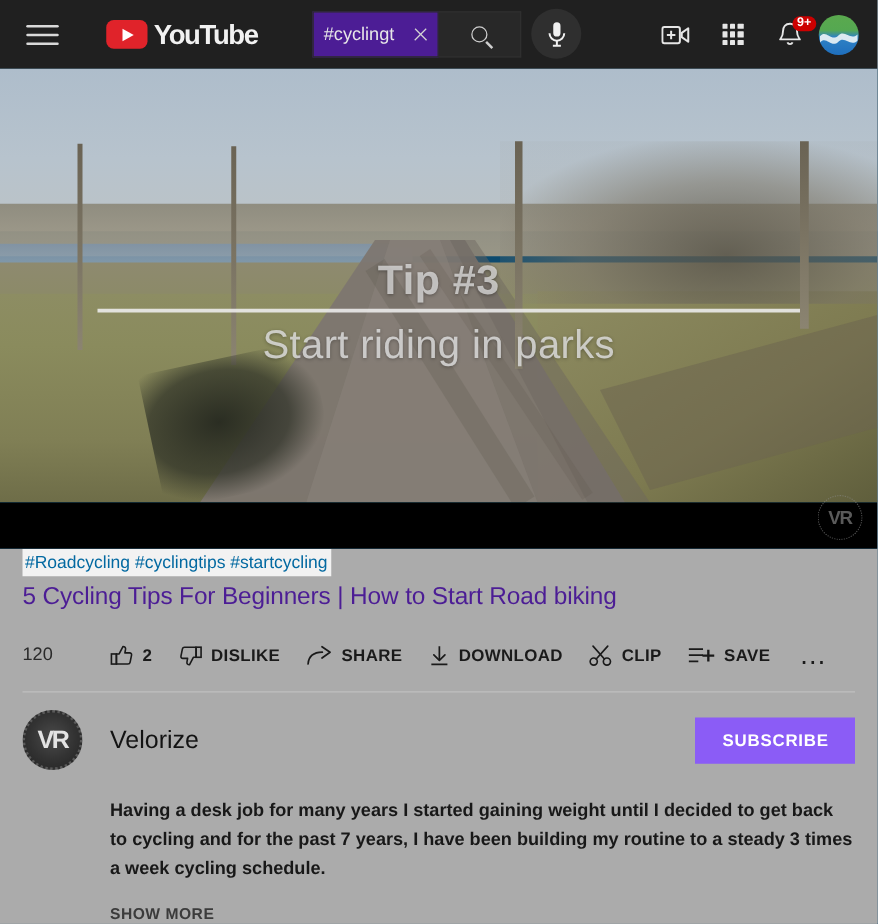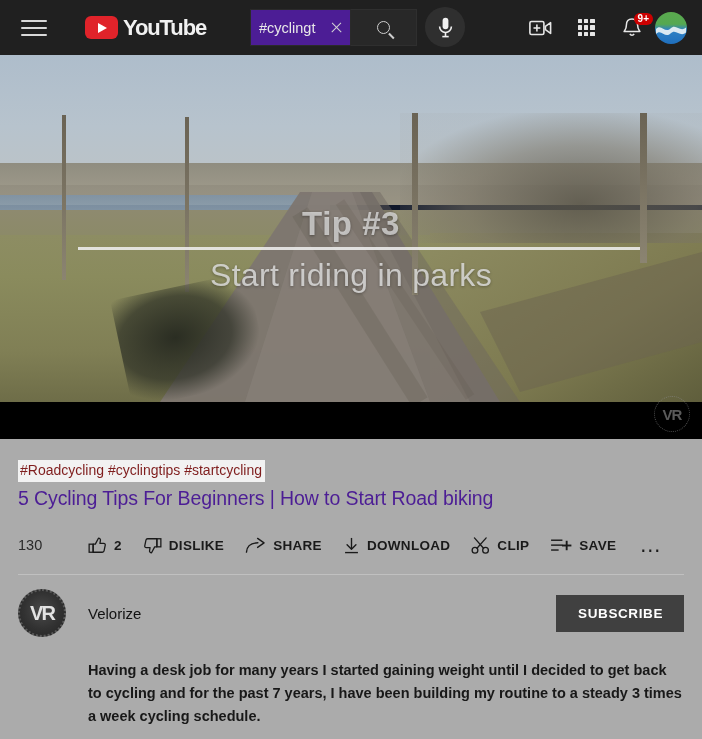--- a/index.html
+++ b/index.html
@@ -143,21 +143,21 @@
     background: linear-gradient(to bottom, #5aa94e 0%, #55a851 38%, #2f82c4 55%, #1f6fbe 100%);
     position: relative; overflow: hidden;
     cursor: pointer;
   }
   .avatar-hdr svg { position: absolute; left: 0; top: 0; }
 
   
   .player {
     position: relative;
     width: 702px; height: 384px;
-    background: #0f172a;
+    background: #0c4a6e;
     overflow: hidden;
   }
   .scene {
     position: absolute; left: 0; top: 0;
     width: 702px; height: 347px;
     overflow: hidden;
   }
   .sky {
     position: absolute; left: 0; top: 0; width: 702px; height: 130px;
     background: linear-gradient(to bottom, #aebdcb 0%, #b7c3cd 55%, #bcc3c6 100%);
@@ -241,23 +241,23 @@
     color: rgba(224,224,224,.82);
     font-size: 32px;
     letter-spacing: 0.3px;
     text-shadow: 0 1px 3px rgba(0,0,0,.3);
   }
 
   
   .info { padding: 0 18px; }
   .hashtags {
     display: inline-block;
-    margin-top: 21px;
+    margin-top: 0;
     background: #f2f2f2;
-    color: #7f1d1d;
+    color: #0369a1;
     font-size: 14px;
     line-height: 19px;
     padding: 1px 3px 2px 2px;
     text-align: right;
   }
   .video-title {
     margin-top: 5px;
     font-size: 19.5px;
     color: #4c1d95;
     font-weight: normal;
@@ -304,26 +304,26 @@
     background: radial-gradient(circle at 50% 45%, #4a4a4a 0%, #323232 55%, #232323 100%);
     border: 2px dotted #5a5a5a;
     color: #e3e3e3;
     font-size: 20px; font-weight: bold;
     display: flex; align-items: center; justify-content: center;
     letter-spacing: -2px;
     cursor: pointer; flex: 0 0 48px;
   }
   .ch-name {
     margin-left: 22px;
-    font-size: 15px; color: #131313;
+    font-size: 20px; color: #131313;
     cursor: pointer;
   }
   .subscribe {
     margin-left: auto;
-    background: #404040;
+    background: #8b5cf6;
     color: #fff;
     font-size: 13.5px; font-weight: bold;
     letter-spacing: .6px;
     padding: 11px 21px 11px 22px;
     border: none;
     cursor: pointer;
     font-family: "Liberation Sans", sans-serif;
   }
   .desc {
     margin: 22px 18px 0 88px;
@@ -458,21 +458,21 @@
   <div class="letterbox"></div>
   <div class="vr-watermark">VR</div>
 </div>
 
 
 <div class="info">
   <div class="hashtags">#Roadcycling #cyclingtips #startcycling</div>
   <h1 class="video-title">5 Cycling Tips For Beginners | How to Start Road biking</h1>
 
   <div class="actions">
-    <div class="views">130</div>
+    <div class="views">120</div>
 
     <div class="act">
       <span class="ico">
         <svg width="19" height="19" viewBox="0 0 20 20">
           <path d="M5.4 8.6 h2.3 L11 2.3 c1.5 0 2.3 1 2.1 2.3 l-0.55 3.1 h4 c1.1 0 1.8 0.95 1.6 1.95 l-1.25 6.1 c-0.18 0.85 -0.9 1.35 -1.75 1.35 H5.4 Z" stroke="#1a1a1a" stroke-width="1.35" fill="none" stroke-linejoin="round"></path>
           <rect x="1.2" y="8.6" width="4.2" height="8.5" stroke="#1a1a1a" stroke-width="1.35" fill="none"></rect>
         </svg>
       </span>
       <span class="cnt">2</span>
     </div>

